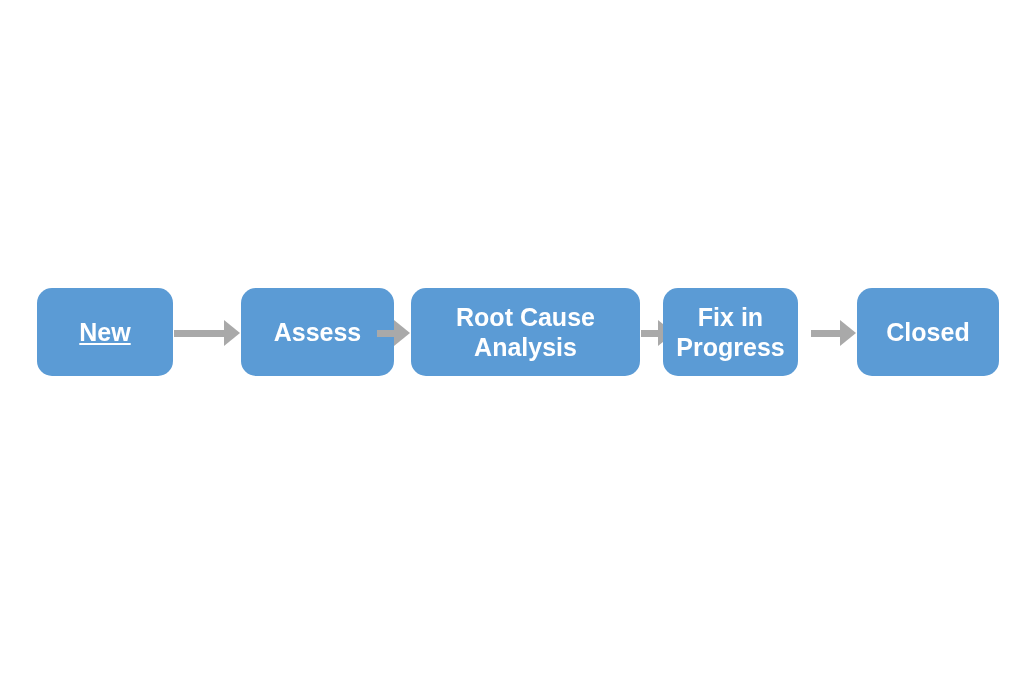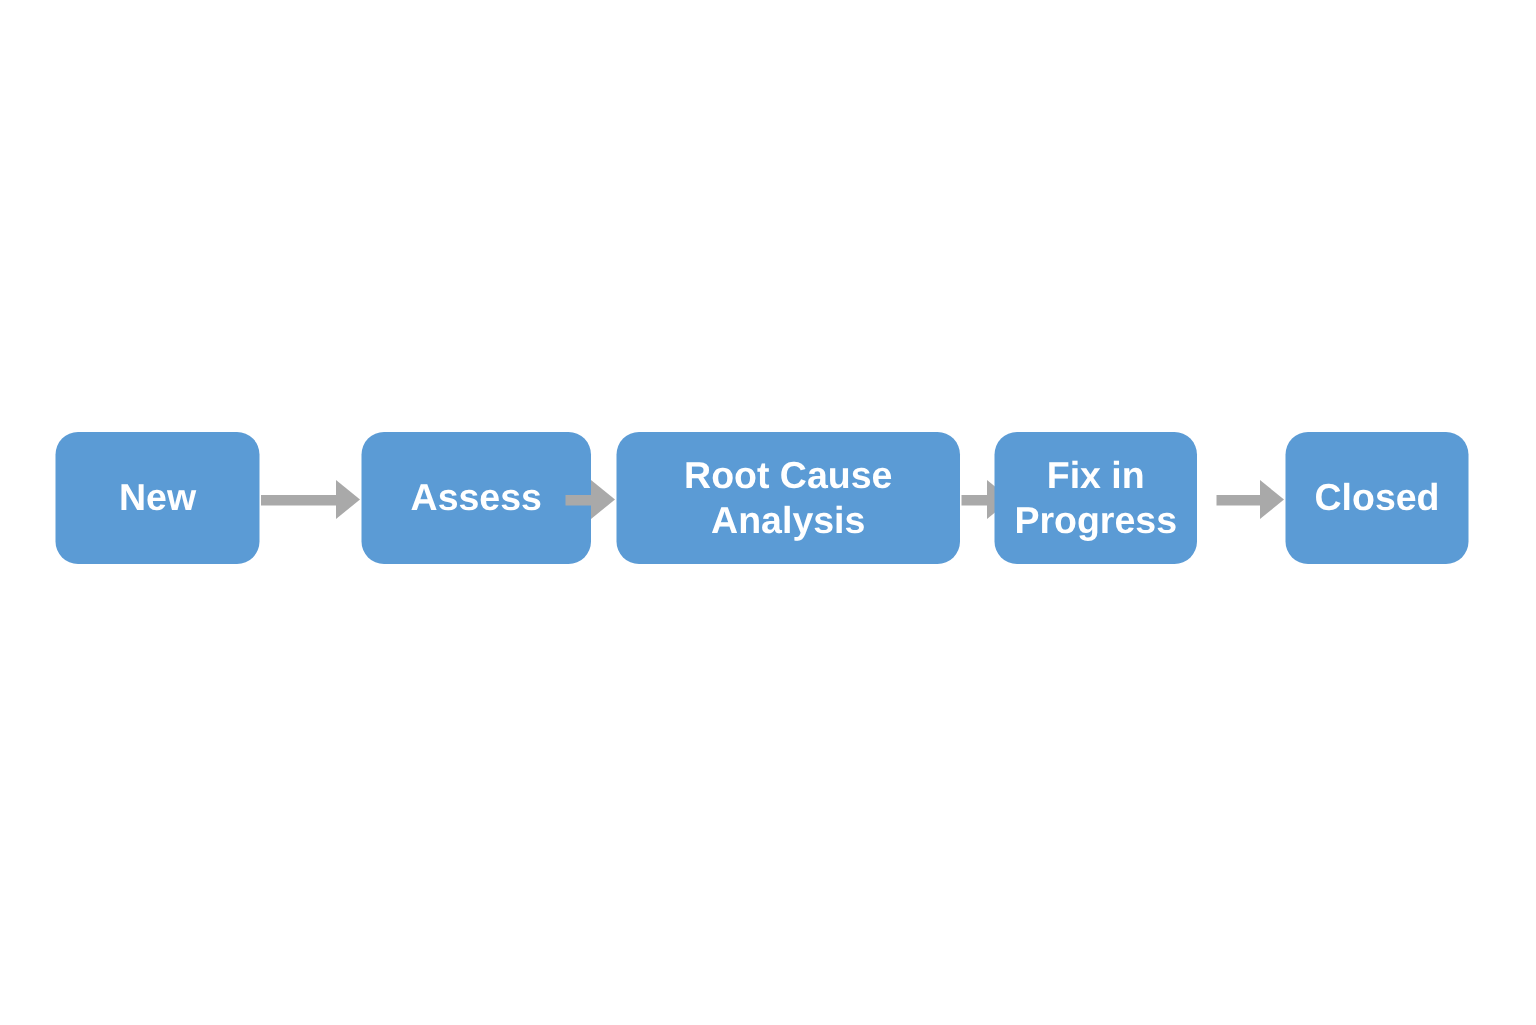--- a/index.html
+++ b/index.html
@@ -25,25 +25,25 @@
     font-size: 25px;
     font-weight: bold;
     line-height: 1.2;
     display: flex;
     align-items: center;
     justify-content: center;
     text-align: center;
     box-sizing: border-box;
     padding: 4px 8px;
   }
-  .node-new      { left: 37px;  width: 136px; }
+  .node-new      { left: 37px;  width: 136px; text-decoration: underline; }
   .node-assess   { left: 241px; width: 153px; }
   .node-rca      { left: 411px; width: 229px; }
   .node-fix      { left: 663px; width: 135px; }
-  .node-closed   { left: 857px; width: 122px; text-align: right; }
+  .node-closed   { left: 857px; width: 142px; text-align: right; }
 
   .arrow {
     position: absolute;
     top: 320px;
     height: 26px;
     display: flex;
     align-items: center;
   }
   .arrow .shaft {
     flex: 1;

